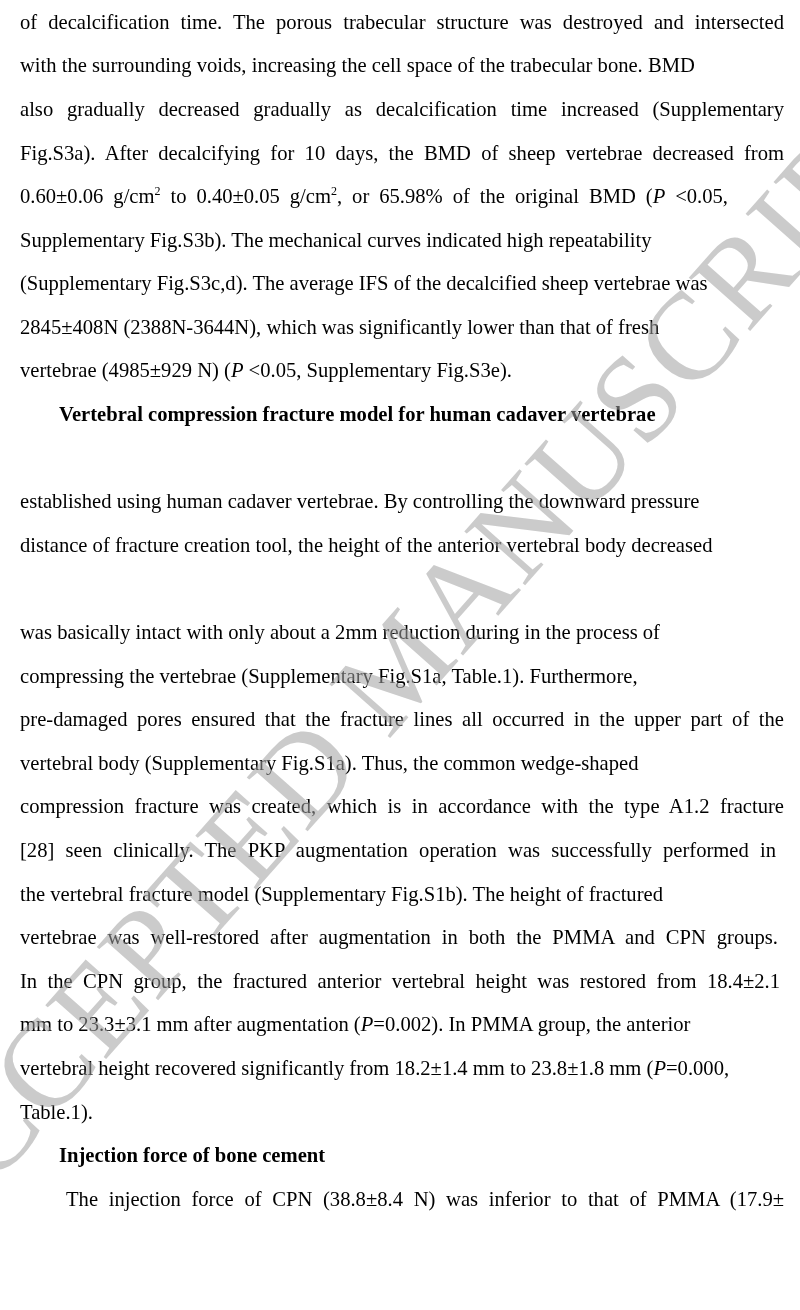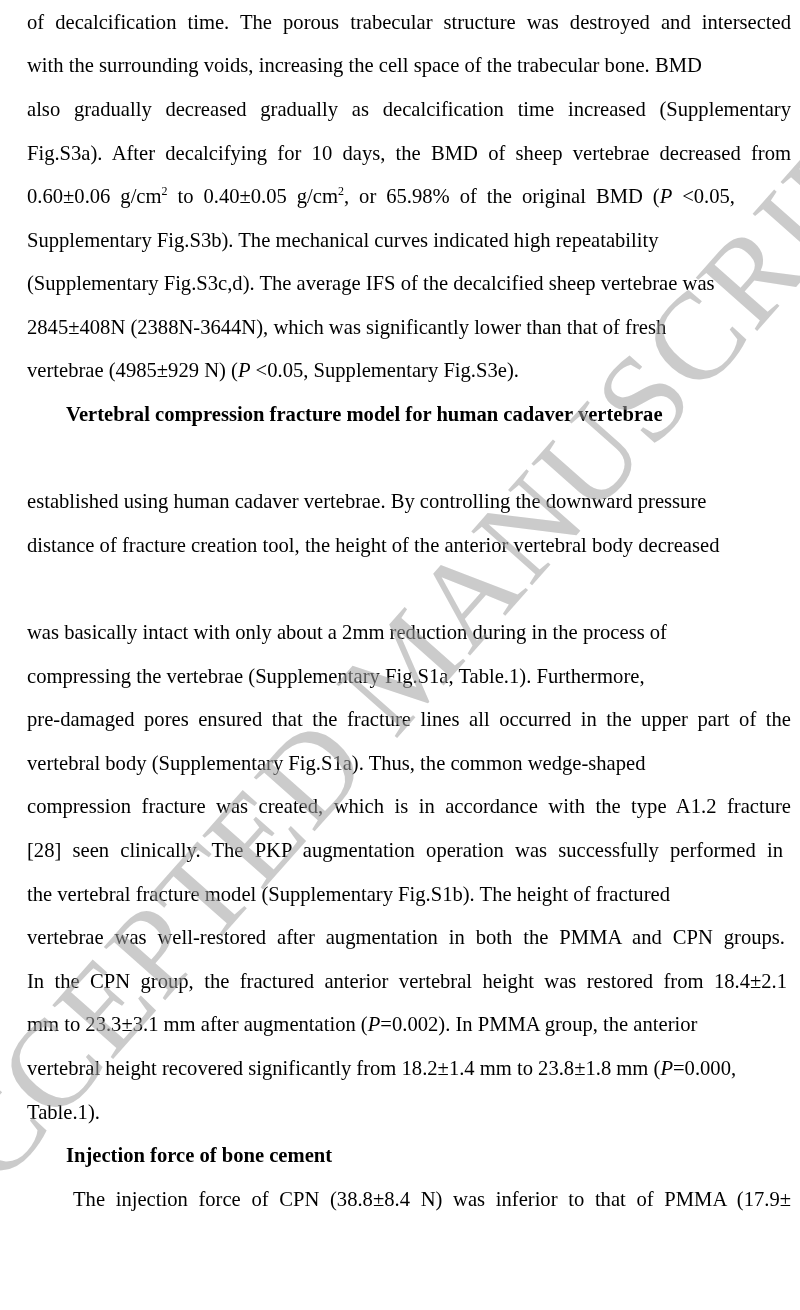--- a/index.html
+++ b/index.html
@@ -1,20 +1,20 @@
 <!DOCTYPE html>
 <html><head>
 <meta charset="utf-8">
 <style>
   html, body { margin: 0; padding: 0; }
   body {
     width: 800px; height: 1310px; background: #ffffff; position: relative; overflow: hidden;
     font-family: "Liberation Serif", "DejaVu Serif", serif; color: #000;
   }
-  .page { position: absolute; left: 7px; top: 0; width: 764px; height: 1310px; border-radius: 27px; }
+  .page { position: absolute; left: 0; top: 0; width: 764px; height: 1310px; border-radius: 27px; }
   .line {
     position: absolute; left: 20px; white-space: nowrap;
     font-size: 20.6px; line-height: 26px; height: 26px;
   }
   .line.justify { width: 764px; text-align: justify; text-align-last: justify; }
   .heading { font-weight: bold; }
   sup { font-size: 12px; vertical-align: 0; position: relative; top: -8px; line-height: 0; }
   i { font-style: italic; }
   .watermark {
     position: absolute; left: 400px; top: 665px;

